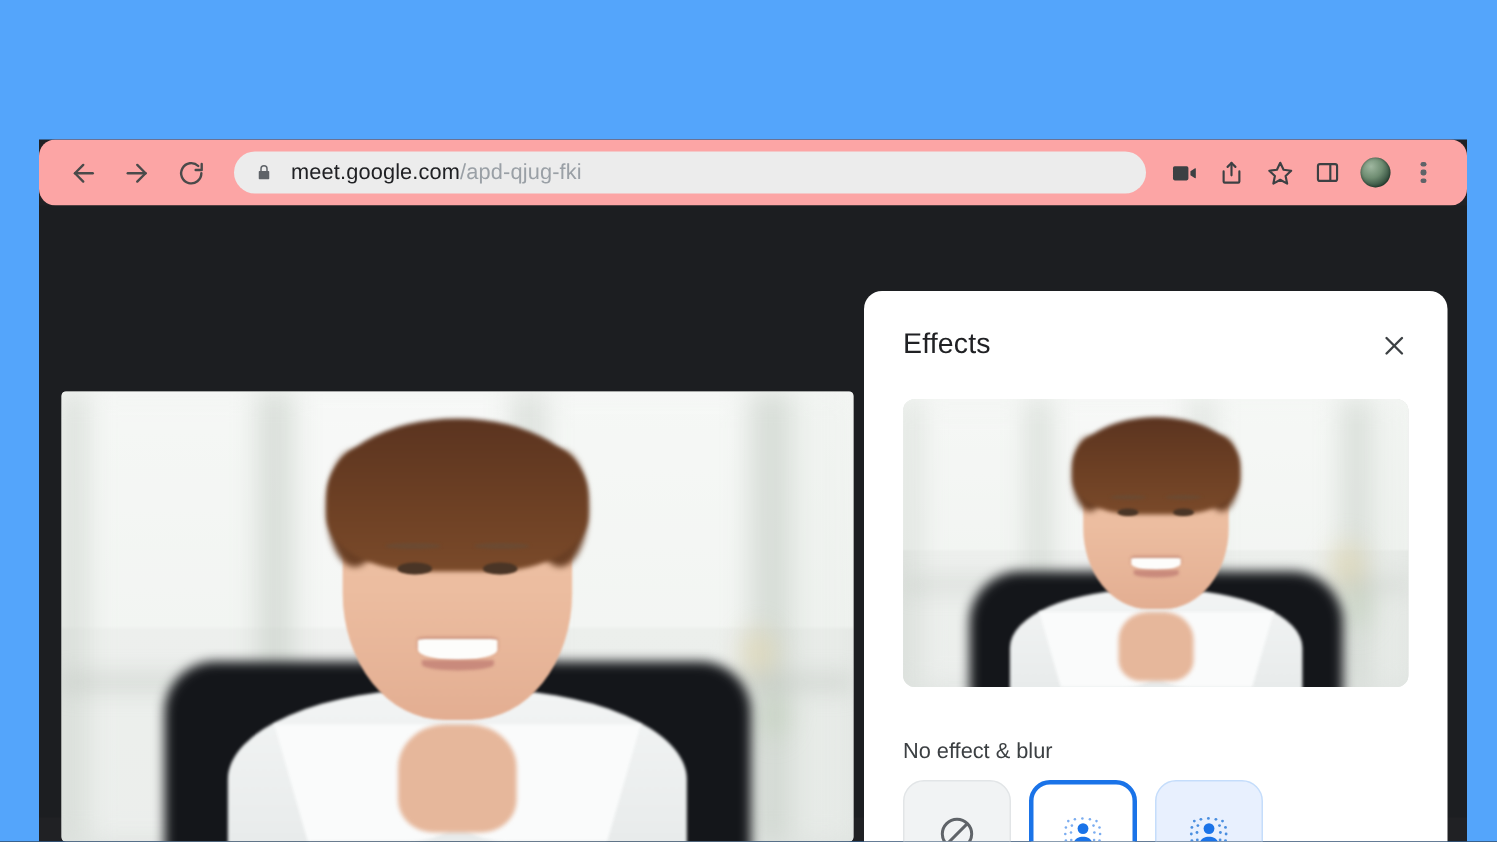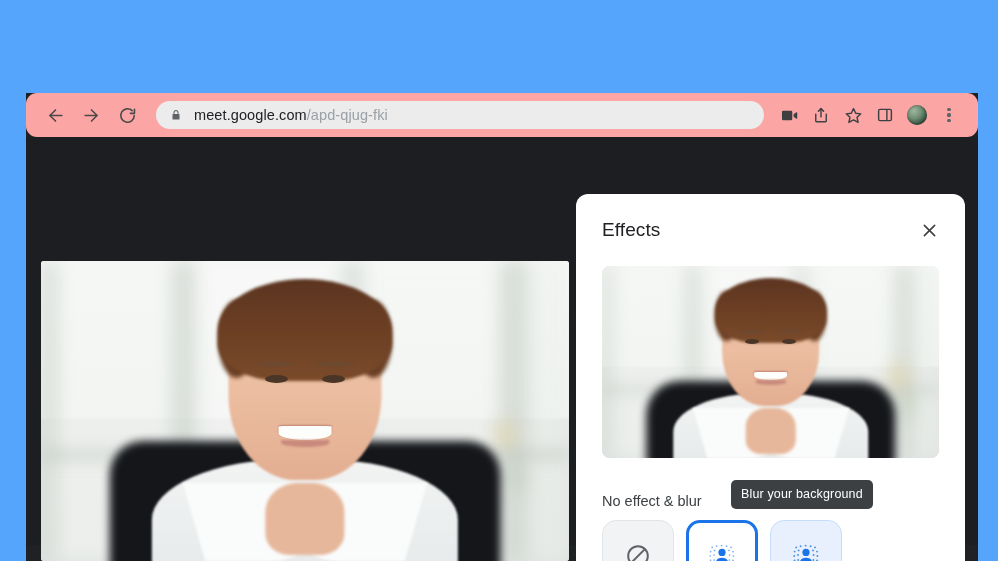--- a/index.html
+++ b/index.html
@@ -397,21 +397,20 @@
         <div class="brow l"></div>
         <div class="brow r"></div>
         <div class="eye l"></div>
         <div class="eye r"></div>
         <div class="smile"></div>
         <div class="lip"></div>
       </div>
 
       <div class="section-row">
         <span class="section-label">No effect &amp; blur</span>
-        <span class="tooltip">Blur your background</span>
       </div>
 
       <div class="options">
 
         <div class="opt">
           <svg width="28" height="28" viewBox="0 0 24 24" fill="none" stroke="#5f6368" stroke-width="1.7">
             <circle cx="12" cy="12" r="8.4"></circle>
             <line x1="6.1" y1="17.9" x2="17.9" y2="6.1"></line>
           </svg>
         </div>

